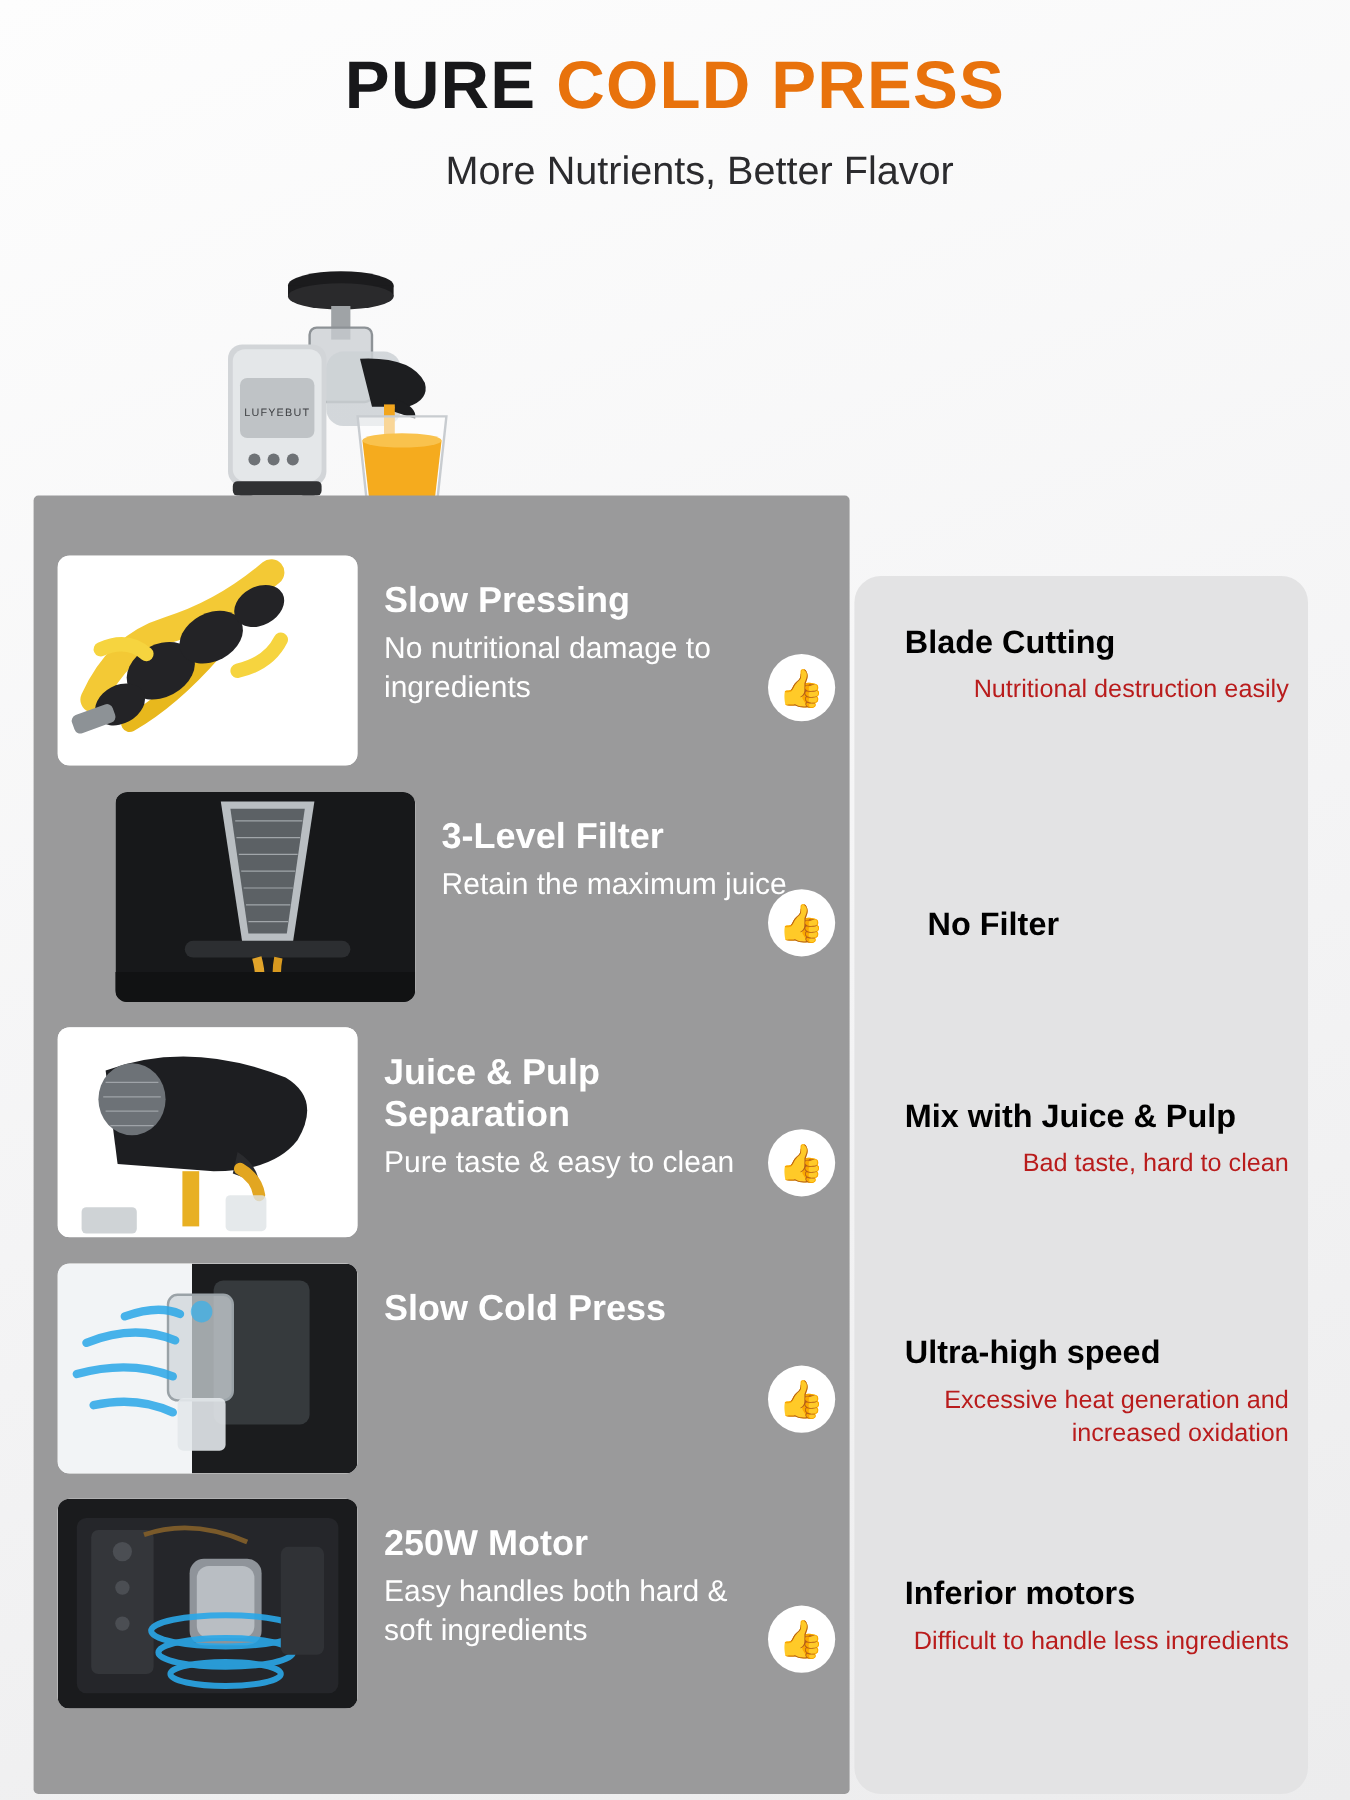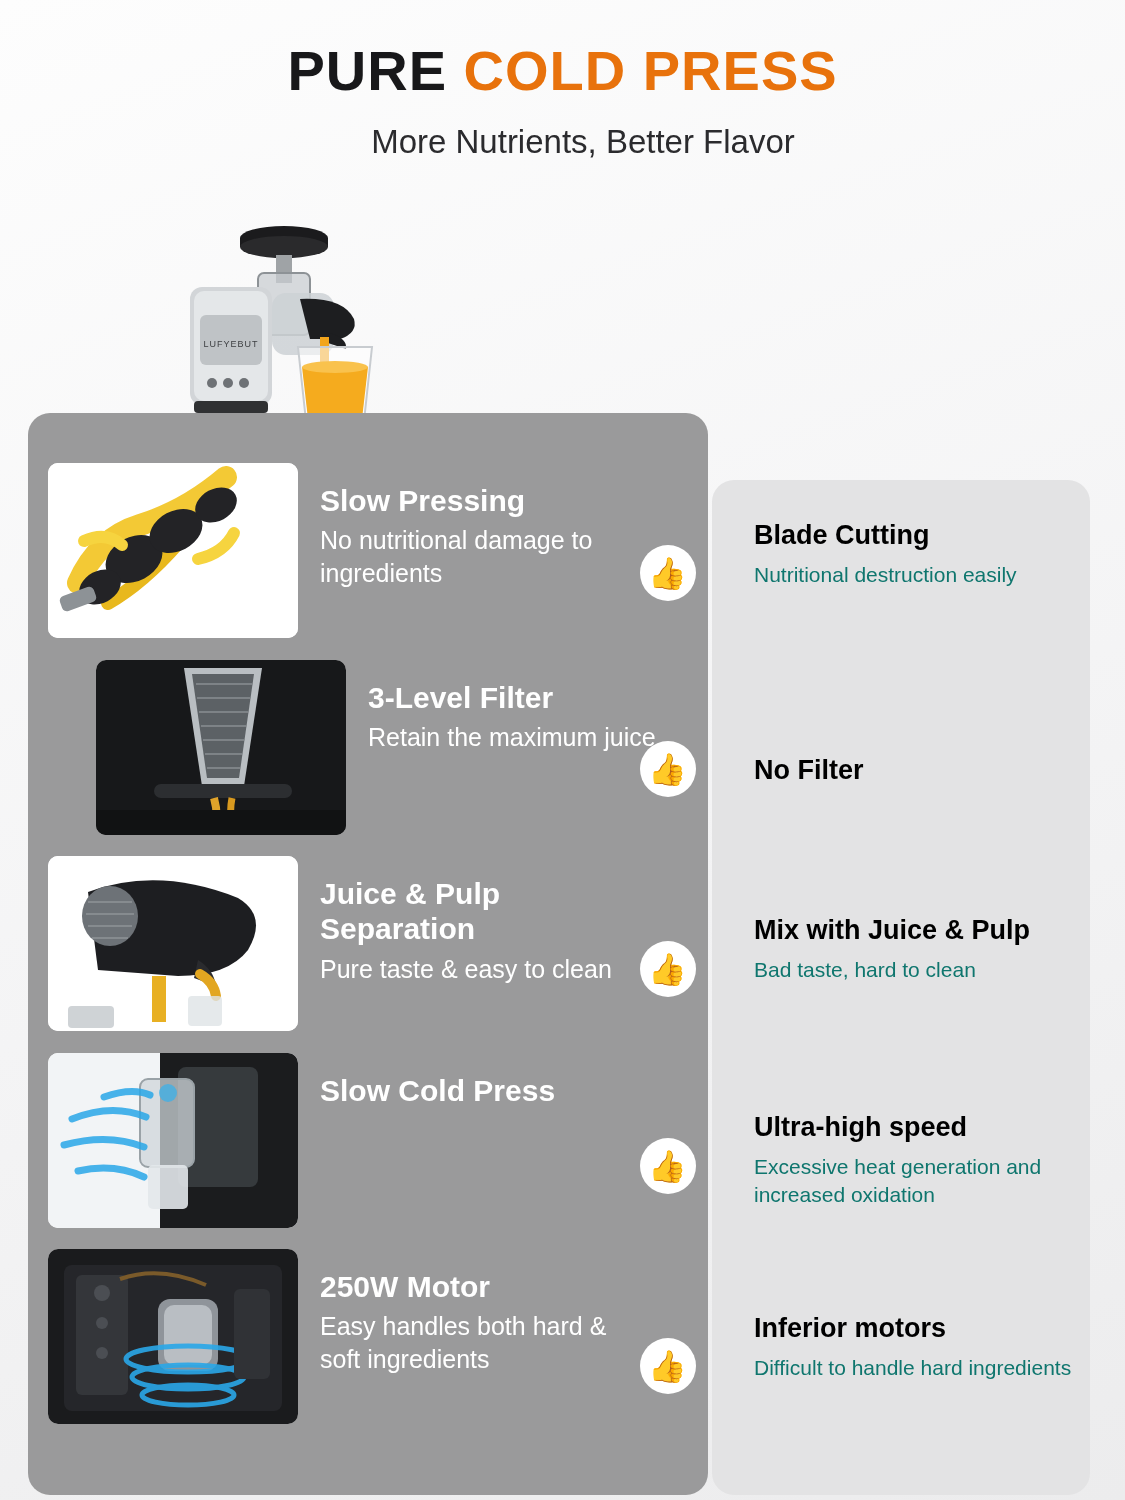--- a/index.html
+++ b/index.html
@@ -43,21 +43,21 @@
     position: absolute; left: 712px; top: 480px;
     width: 378px; height: 1015px;
     background: #e3e3e4;
     border-radius: 22px;
   }
   
   .panel-left {
     position: absolute; left: 28px; top: 413px;
     width: 680px; height: 1082px;
     background: #9a9a9b;
-    border-radius: 22px;
+    border-radius: 4px;
   }
 
   
   .row {
     position: absolute; left: 20px; width: 640px;
     display: flex; align-items: flex-start;
   }
   .thumb {
     width: 250px; height: 175px;
     border-radius: 10px;
@@ -86,21 +86,21 @@
     display: flex; align-items: center; justify-content: center;
     font-size: 31px; line-height: 1;
   }
 
   
   .rrow { position: absolute; left: 42px; width: 320px; }
   .rrow-title {
     color: #000000; font-size: 27px; font-weight: bold;
   }
   .rrow-sub {
-    color: #0f766e; font-size: 21px; margin-top: 10px; line-height: 1.35;
+    color: #b91c1c; font-size: 21px; margin-top: 10px; line-height: 1.35; text-align: right;
   }
 </style>
 </head>
 <body>
 
 <div class="page">
 
   <div class="header">
     <div class="title">
       <span class="t-dark">PURE </span><span class="t-accent">COLD PRESS</span>
@@ -141,35 +141,35 @@
       <path d="M122 152 h66 l-6 52 h-54 z" fill="#f5ab1e"></path>
       <ellipse cx="155" cy="152" rx="33" ry="6" fill="#f9c24d"></ellipse>
     </svg>
   </div>
 
   <div class="panel-right">
     <div class="rrow" style="top: 40px;">
       <div class="rrow-title">Blade Cutting</div>
       <div class="rrow-sub">Nutritional destruction easily</div>
     </div>
-    <div class="rrow" style="top: 275px;">
+    <div class="rrow" style="top: 275px; margin-left: 19px;">
       <div class="rrow-title">No Filter</div>
       <div class="rrow-sub"></div>
     </div>
     <div class="rrow" style="top: 435px;">
       <div class="rrow-title">Mix with Juice &amp; Pulp</div>
       <div class="rrow-sub">Bad taste, hard to clean</div>
     </div>
     <div class="rrow" style="top: 632px;">
       <div class="rrow-title">Ultra-high speed</div>
       <div class="rrow-sub">Excessive heat generation and increased oxidation</div>
     </div>
     <div class="rrow" style="top: 833px;">
       <div class="rrow-title">Inferior motors</div>
-      <div class="rrow-sub">Difficult to handle hard ingredients</div>
+      <div class="rrow-sub">Difficult to handle less ingredients</div>
     </div>
   </div>
 
   <div class="panel-left">
 
     <div class="row" style="top: 50px;">
       <div class="thumb">
         <svg width="250" height="175" viewBox="0 0 250 175">
           <rect width="250" height="175" fill="#ffffff"></rect>
           <path d="M30 120 q20 -45 62 -58 q46 -14 86 -48" stroke="#f2c62a" stroke-width="22" fill="none" stroke-linecap="round" opacity="0.95"></path>

